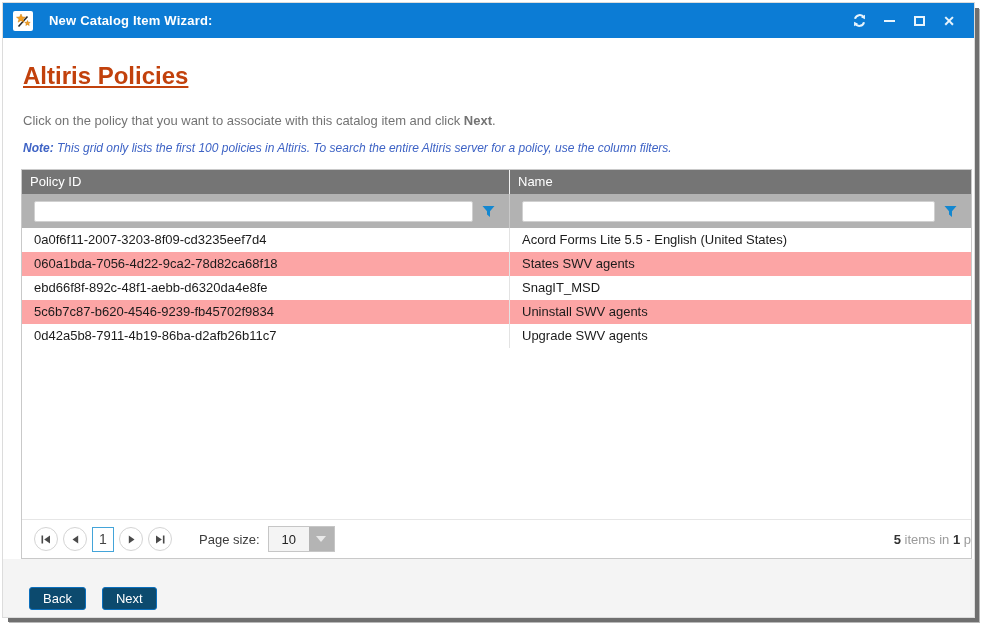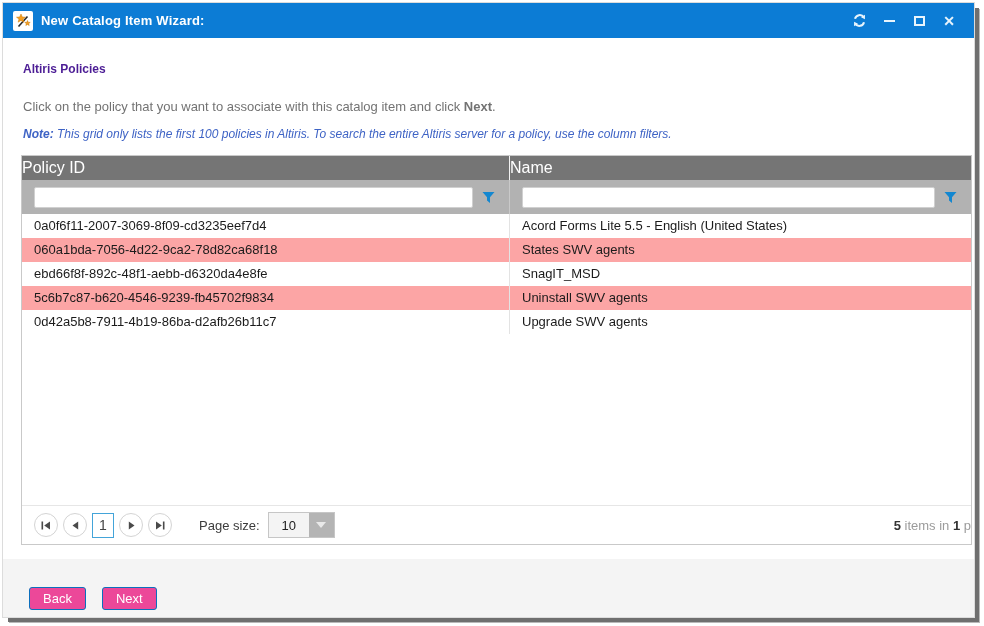--- a/index.html
+++ b/index.html
@@ -8,40 +8,40 @@
   .window {
     position:absolute; left:2px; top:2px; width:973px; height:616px;
     background:#ffffff; border:1px solid #dcdcdc;
     box-shadow:5px 5px 0 -1px #6f6f6f, 6px 6px 0 -1px #b9b9b9;
     display:flex; flex-direction:column;
   }
 
   
   .titlebar { height:35px; background:#0c7cd5; display:flex; align-items:center; padding:0 10px; flex:0 0 auto; }
   .app-icon { width:20px; height:20px; background:#ffffff; border-radius:2px; display:flex; align-items:center; justify-content:center; }
-  .title-text { color:#ffffff; font-size:13px; font-weight:bold; margin-left:8px; letter-spacing:.2px; }
+  .title-text { color:#ffffff; font-size:13px; font-weight:bold; margin-left:16px; letter-spacing:.2px; }
   .win-controls { margin-left:auto; display:flex; align-items:center; }
   .win-btn { width:30px; height:26px; display:flex; align-items:center; justify-content:center; cursor:default; }
   .glyph-min { width:11px; height:2px; background:#e8f4fc; }
   .glyph-max { width:11px; height:10px; border:2px solid #e8f4fc; }
   .glyph-close { color:#e8f4fc; font-size:14px; font-weight:bold; line-height:1; }
 
   
   .content { flex:1 1 auto; background:#ffffff; position:relative; }
-  .page-title { margin:24px 0 0 20px; font-size:12px; font-weight:bold; color:#4c1d95; }
+  .page-title { margin:24px 0 0 20px; font-size:24px; font-weight:bold; color:#c2410c;text-decoration:underline; }
   .instruction { margin:23px 1px 0 20px; font-size:13px; color:#737373; }
   .note-line { margin:13px 0 0 20px; font-size:12px; color:#3e63c5; font-style:italic; }
   .note-label { font-weight:bold; }
 
   
   .grid { margin:14px 2px 0 18px; width:951px; border:1px solid #c9c9c9; background:#ffffff; display:flex; flex-direction:column; height:390px; }
   .grid-header { display:flex; height:24px; background:#757575; flex:0 0 auto; }
   .col-policy { width:487px; flex:0 0 auto; }
   .col-name { flex:1 1 auto; }
-  .grid-header .hcell { color:#ffffff; font-size:16px; line-height:24px; padding-left:0; }
+  .grid-header .hcell { color:#ffffff; font-size:13px; line-height:24px; padding-left:8px; }
   .grid-header .col-name { border-left:1px solid #f2f2f2; }
 
   .grid-filter { display:flex; height:34px; background:#b2b2b2; flex:0 0 auto; align-items:center; }
   .fcell { display:flex; align-items:center; height:100%; padding:0 6px 0 12px; }
   .grid-filter .col-name { border-left:1px solid #c9c9c9; }
   .filter-input { flex:1 1 auto; height:21px; border:1px solid #d0d0d0; border-radius:2px; background:#ffffff; font-size:12px; padding:0 5px; outline:none; }
   .funnel-btn { width:30px; height:24px; display:flex; align-items:center; justify-content:center; background:transparent; border:none; cursor:pointer; }
 
   .grid-row { display:flex; height:24px; flex:0 0 auto; font-size:13px; color:#1b1b1b; background:#ffffff; }
   .grid-row.alt { background:#fca5a5; }
@@ -56,21 +56,21 @@
   .page-size-label { margin-left:22px; font-size:13px; color:#3c3c3c;text-align:right; }
   .page-size-dd { display:flex; margin-left:8px; height:26px; border:1px solid #c6c6c6; cursor:pointer; }
   .dd-value { width:40px; background:#f4f4f4; font-size:13px; color:#222222; display:flex; align-items:center; justify-content:center; }
   .dd-arrow { width:25px; background:#b4b4b4; display:flex; align-items:center; justify-content:center; }
   .dd-arrow .tri { width:0; height:0; border-left:5px solid transparent; border-right:5px solid transparent; border-top:6px solid #e9e9e9; }
   .items-info { margin-left:auto; font-size:13px; color:#9b9b9b; white-space:nowrap; overflow:hidden; padding-right:0; }
   .items-info b { color:#333333; font-weight:bold; }
 
   
   .footer { flex:0 0 auto; height:58px; background:#f4f4f4; padding:28px 0 0 26px; display:flex; gap:16px; }
-  .btn-blue { background:#ec4899; color:#ffffff; border:1px solid #0b6fbd; border-radius:3px; font-size:13px; font-family:"Liberation Sans", sans-serif; padding:3px 13px; height:23px; cursor:pointer; }
+  .btn-blue { background:#0c4a6e; color:#ffffff; border:1px solid #0b6fbd; border-radius:3px; font-size:13px; font-family:"Liberation Sans", sans-serif; padding:3px 13px; height:23px; cursor:pointer; }
 </style>
 </head>
 <body>
 
 <div class="window">
 
   <div class="titlebar">
     <span class="app-icon">
       <svg width="16" height="16" viewBox="0 0 16 16">
         <line x1="12.5" y1="3.5" x2="3.5" y2="13.5" stroke="#2a2a2a" stroke-width="1.6"></line>
@@ -127,21 +127,21 @@
           <input class="filter-input" type="text" value="" style="">
           <button class="funnel-btn">
             <svg width="13" height="13" viewBox="0 0 13 13">
                 <path d="M0.5 1 H12.5 L8 6.2 V12 L5 9.6 V6.2 Z" fill="#1387d0"></path>
               </svg>
           </button>
         </div>
       </div>
 
       <div class="grid-row">
-        <div class="cell col-policy">0a0f6f11-2007-3069-8f09-cd3235eef7d4</div>
+        <div class="cell col-policy">0a0f6f11-2007-3203-8f09-cd3235eef7d4</div>
         <div class="cell col-name">Acord Forms Lite 5.5 - English (United States)</div>
       </div>
       <div class="grid-row alt">
         <div class="cell col-policy">060a1bda-7056-4d22-9ca2-78d82ca68f18</div>
         <div class="cell col-name">States SWV agents</div>
       </div>
       <div class="grid-row">
         <div class="cell col-policy">ebd66f8f-892c-48f1-aebb-d6320da4e8fe</div>
         <div class="cell col-name">SnagIT_MSD</div>
       </div>

